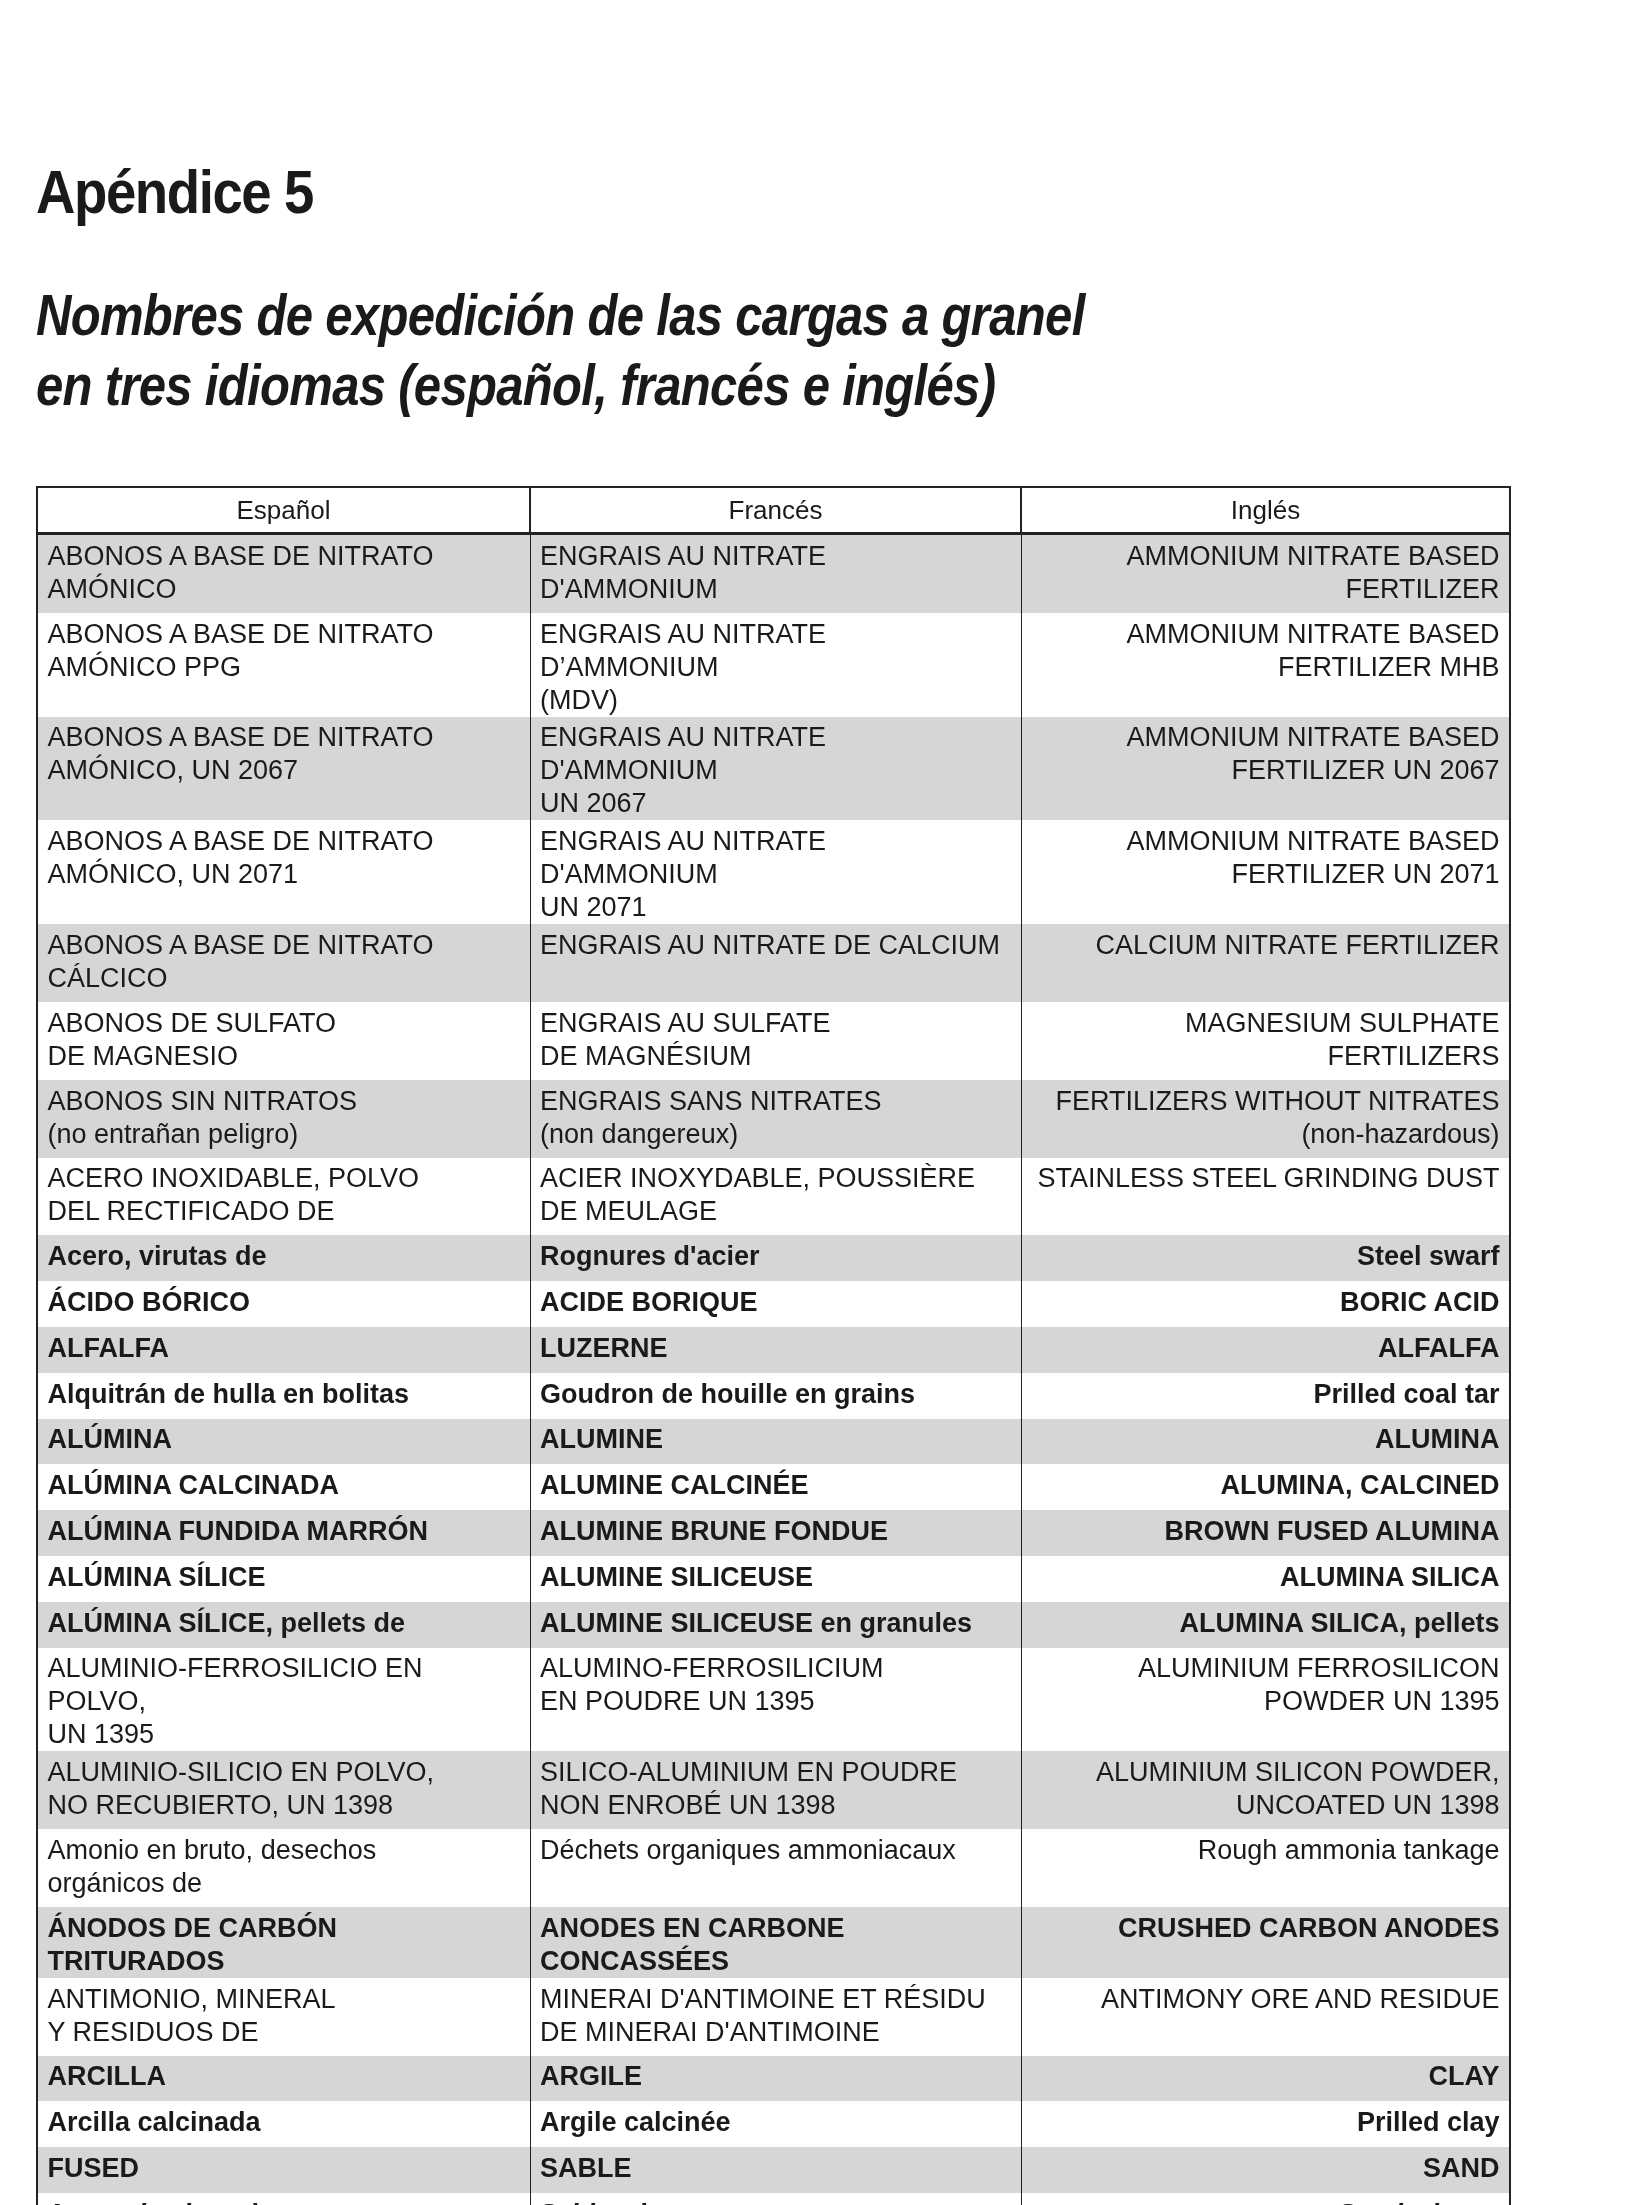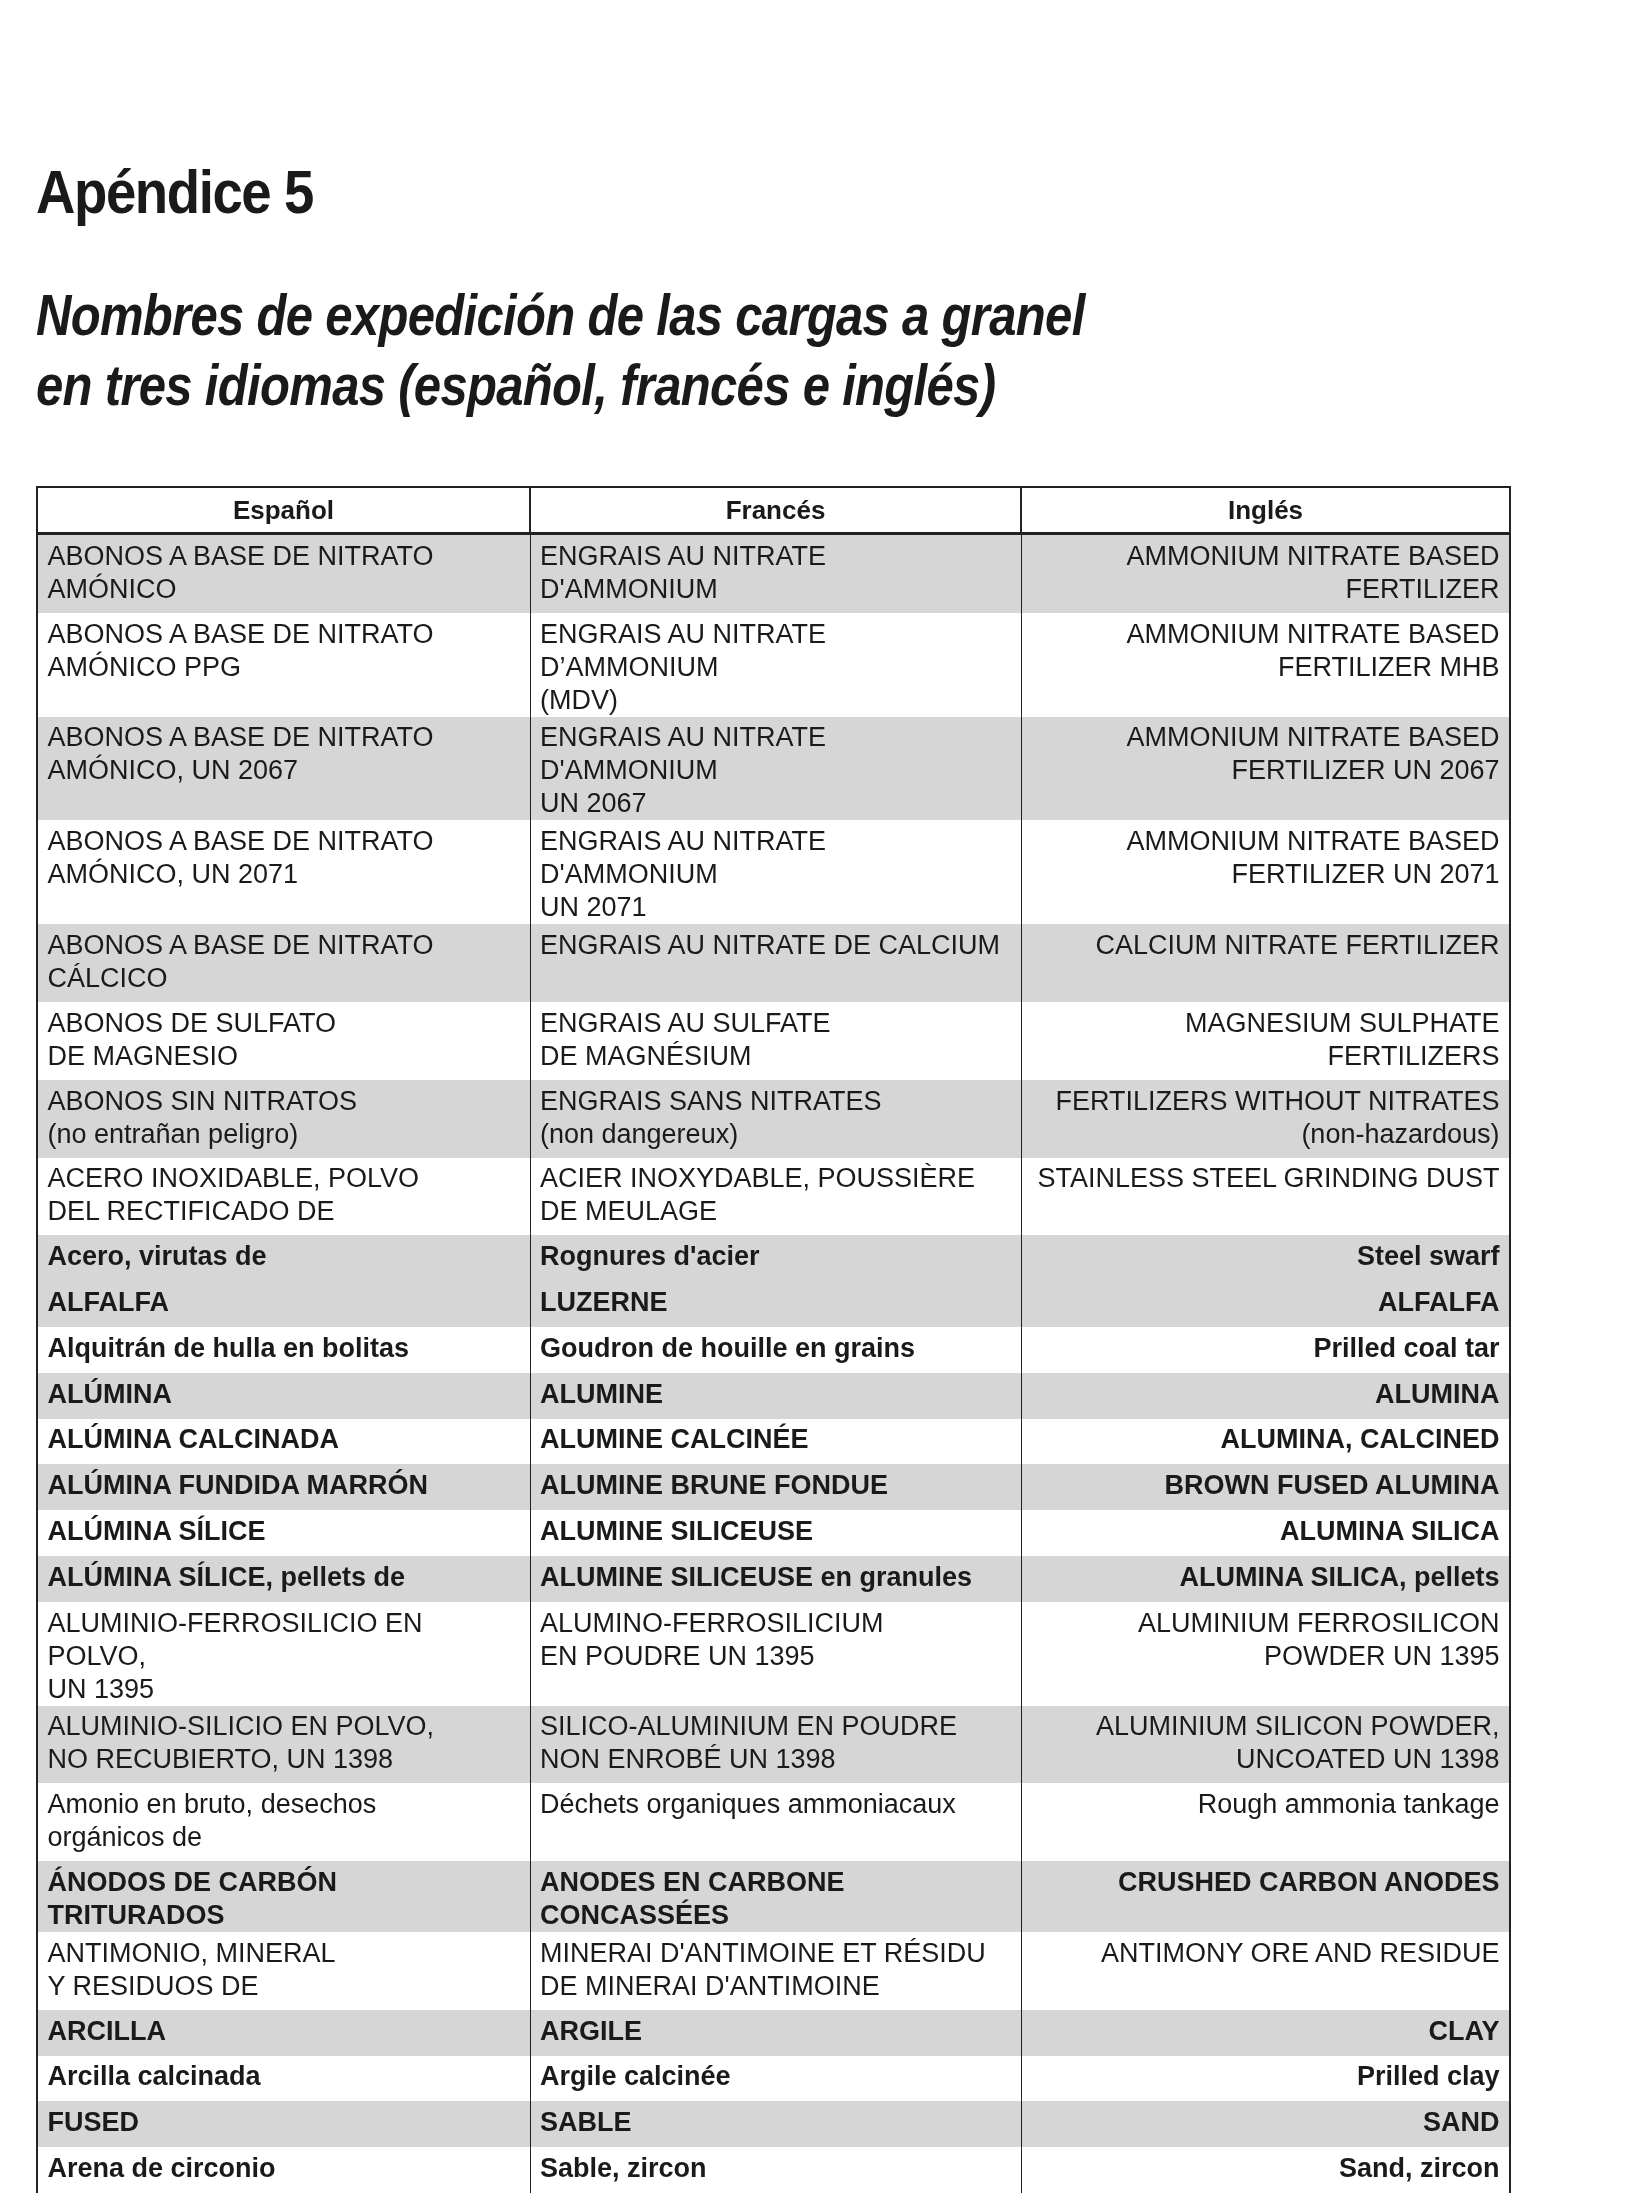--- a/index.html
+++ b/index.html
@@ -8,21 +8,21 @@
     .title { position: absolute; left: 36px; top: 156px; font-size: 62px; font-weight: bold;
              letter-spacing: -1.6px; transform: scaleX(0.88); transform-origin: left top; margin: 0; }
     .subtitle { position: absolute; left: 36px; top: 280px; font-size: 57px; font-style: italic;
                 line-height: 70px; letter-spacing: -0.8px; transform: scaleX(0.86); transform-origin: left top; margin: 0; width: 1470px; }
     .subtitle span { display: block; white-space: nowrap; }
     table.names { position: absolute; left: 36px; top: 486px; width: 1472px; border-collapse: collapse;
                   table-layout: fixed; font-size: 27px; }
     table.names col.c1 { width: 493px; }
     table.names col.c2 { width: 491px; }
     table.names col.c3 { width: 489px; }
-    table.names th { height: 44px; font-weight: bold; text-align: center; font-size: 26px;
+    table.names th { height: 44px; font-weight: normal; text-align: center; font-size: 26px;
                      border: 2.4px solid #222; border-bottom-width: 3.2px; background: #fff; padding: 0; }
     table.names td { vertical-align: top; padding: 4.8px 9.5px 0 9.5px; line-height: 33px;
                      border-left: 1.6px solid #222; border-right: 1.6px solid #222; white-space: pre-line; }
     table.names tr.h2 td { height: 73px; }
     table.names tr.h1 td { height: 41px; font-weight: bold; }
     table.names tr.shade td { background: #d6d6d6; }
     table.names tr.white td { background: #ffffff; }
     table.names td.last { border-right: 2.4px solid #222; text-align: right; }
     table.names td.first { border-left: 2.4px solid #222; margin-left: 24px; }
   </style>
@@ -107,20 +107,25 @@
 DEL RECTIFICADO DE</td>
         <td>ACIER INOXYDABLE, POUSSIÈRE
 DE MEULAGE</td>
         <td class="last">STAINLESS STEEL GRINDING DUST</td>
       </tr>
       <tr class="shade h1">
         <td class="first">Acero, virutas de</td>
         <td>Rognures d'acier</td>
         <td class="last">Steel swarf</td>
       </tr>
+      <tr class="white h1">
+        <td class="first">ÁCIDO BÓRICO</td>
+        <td>ACIDE BORIQUE</td>
+        <td class="last">BORIC ACID</td>
+      </tr>
       <tr class="shade h1">
         <td class="first">ALFALFA</td>
         <td>LUZERNE</td>
         <td class="last">ALFALFA</td>
       </tr>
       <tr class="white h1">
         <td class="first">Alquitrán de hulla en bolitas</td>
         <td>Goudron de houille en grains</td>
         <td class="last">Prilled coal tar</td>
       </tr>

